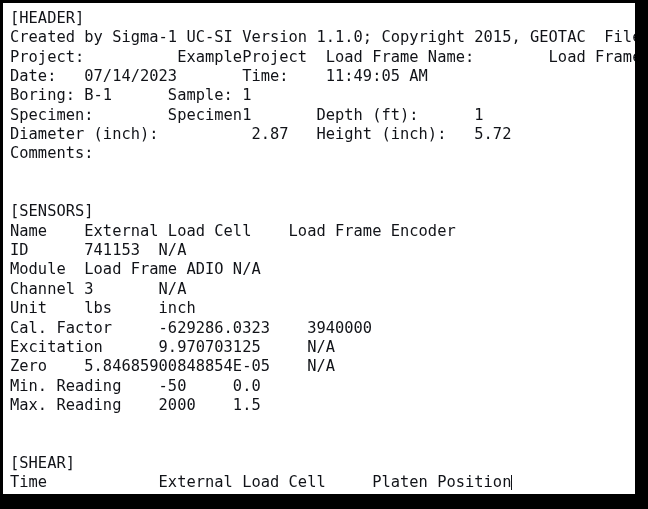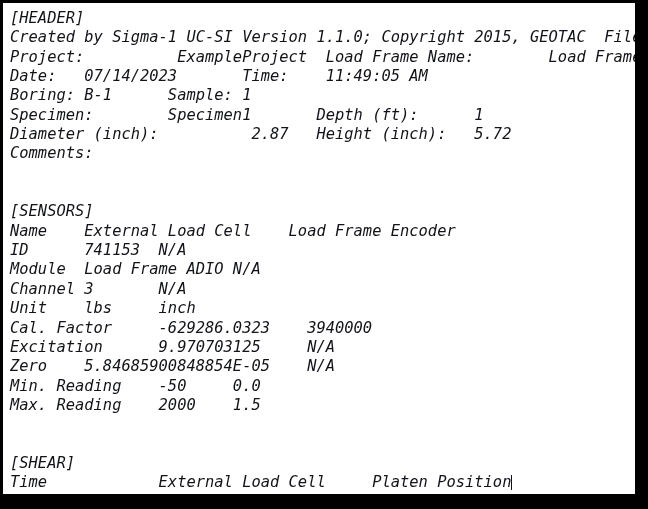--- a/index.html
+++ b/index.html
@@ -26,21 +26,20 @@
 
   
   #text-pane {
     position: relative;
     width: 100%;
     height: 100%;
     background: #ffffff;
     overflow: hidden;
     box-sizing: border-box;
     padding: 6px 0 0 7px;
-    font-style: italic;
   }
 
   #text-content {
     font-family: "DejaVu Sans Mono", "Liberation Mono", monospace;
     font-size: 15.4px;
     line-height: 19.35px;
     color: #111318;
     white-space: pre;
     letter-spacing: 0.02px;
     -webkit-font-smoothing: none;

